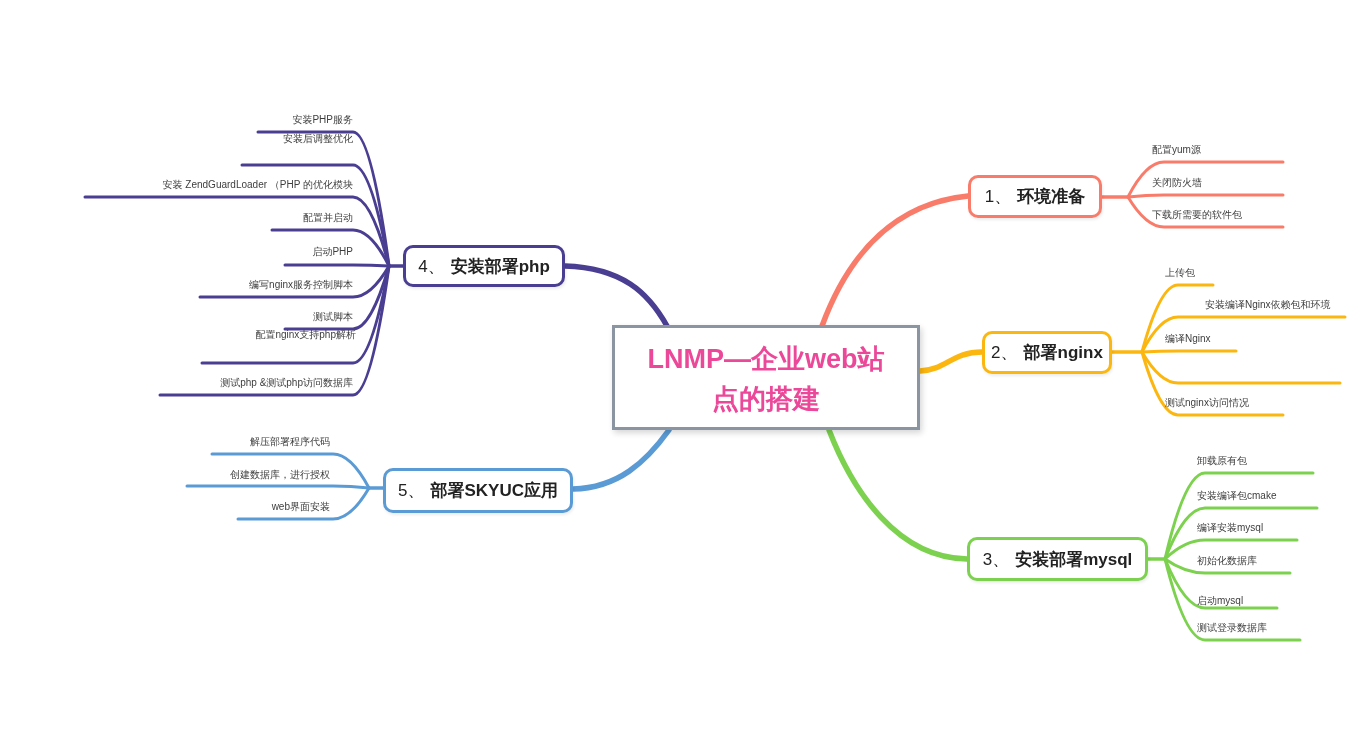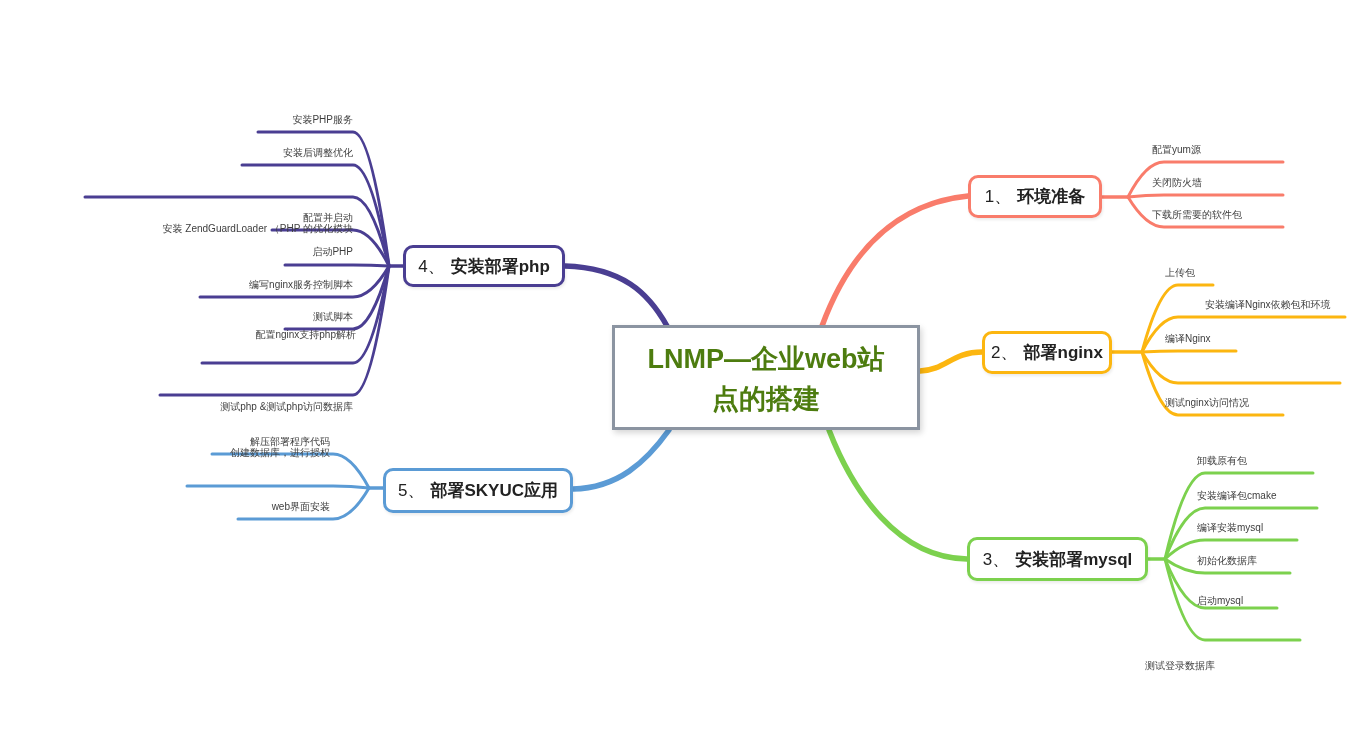--- a/index.html
+++ b/index.html
@@ -4,21 +4,21 @@
 <style>
   html,body{margin:0;padding:0;background:#fff;}
   #canvas{
     position:relative;width:1363px;height:730px;background:#ffffff;overflow:hidden;
     font-family:"Liberation Sans","DejaVu Sans",sans-serif;
   }
   #wires{position:absolute;left:0;top:0;width:1363px;height:730px;}
   .central{
     position:absolute;left:612px;top:325px;width:308px;height:105px;
     background:#fff;border:3px solid #8b94a1;box-sizing:border-box;
-    text-align:center;font-size:27px;font-weight:bold;color:#4d7c0f;
+    text-align:center;font-size:27px;font-weight:bold;color:#ec4899;
     line-height:40px;padding-top:11px;box-shadow:2px 3px 6px rgba(0,0,0,.16);
   }
   .node{
     position:absolute;background:#fff;border:3px solid #999;border-radius:10px;
     box-sizing:border-box;display:flex;align-items:center;justify-content:center;
     font-size:17px;color:#222;white-space:nowrap;box-shadow:1px 2px 3px rgba(0,0,0,.08);
   }
   .node .num{font-weight:400;margin-right:6px;}
   .node .lbl{font-weight:700;}
   .leaf{
@@ -118,29 +118,29 @@
   <div class="leaf" style="left:1165px;top:262px;">上传包</div>
   <div class="leaf" style="left:1165px;top:294px;margin-left:40px;">安装编译Nginx依赖包和环境</div>
   <div class="leaf" style="left:1165px;top:328px;">编译Nginx</div>
   <div class="leaf" style="left:1165px;top:392px;">测试nginx访问情况</div>
 
   <div class="leaf" style="left:1197px;top:450px;">卸载原有包</div>
   <div class="leaf" style="left:1197px;top:485px;">安装编译包cmake</div>
   <div class="leaf" style="left:1197px;top:517px;">编译安装mysql</div>
   <div class="leaf" style="left:1197px;top:550px;">初始化数据库</div>
   <div class="leaf" style="left:1197px;top:590px;">启动mysql</div>
-  <div class="leaf" style="left:1145px;top:617px;margin-top:38px;">测试登录数据库</div>
+  <div class="leaf" style="left:1197px;top:617px;">测试登录数据库</div>
 
   <div class="leaf r" style="right:1010px;top:109px;">安装PHP服务</div>
-  <div class="leaf r" style="right:1010px;top:142px;">安装后调整优化</div>
-  <div class="leaf r" style="right:1010px;top:174px;margin-top:44px;">安装 ZendGuardLoader （PHP 的优化模块</div>
+  <div class="leaf r" style="right:1010px;top:128px;">安装后调整优化</div>
+  <div class="leaf r" style="right:1010px;top:174px;">安装 ZendGuardLoader （PHP 的优化模块</div>
   <div class="leaf r" style="right:1010px;top:207px;margin-left:43px;">配置并启动</div>
   <div class="leaf r" style="right:1010px;top:241px;">启动PHP</div>
   <div class="leaf r" style="right:1010px;top:274px;">编写nginx服务控制脚本</div>
   <div class="leaf r" style="right:1010px;top:306px;">测试脚本</div>
   <div class="leaf r" style="right:1007px;top:324px;text-align:right;">配置nginx支持php解析</div>
-  <div class="leaf r" style="right:1010px;top:372px;margin-top:24px;">测试php &amp;测试php访问数据库</div>
+  <div class="leaf r" style="right:1010px;top:372px;">测试php &amp;测试php访问数据库</div>
 
   <div class="leaf r" style="right:1033px;top:431px;">解压部署程序代码</div>
-  <div class="leaf r" style="right:1033px;top:442px;">创建数据库，进行授权</div>
+  <div class="leaf r" style="right:1033px;top:464px;">创建数据库，进行授权</div>
   <div class="leaf r" style="right:1033px;top:496px;">web界面安装</div>
 
 </div>
 
 </body></html>

